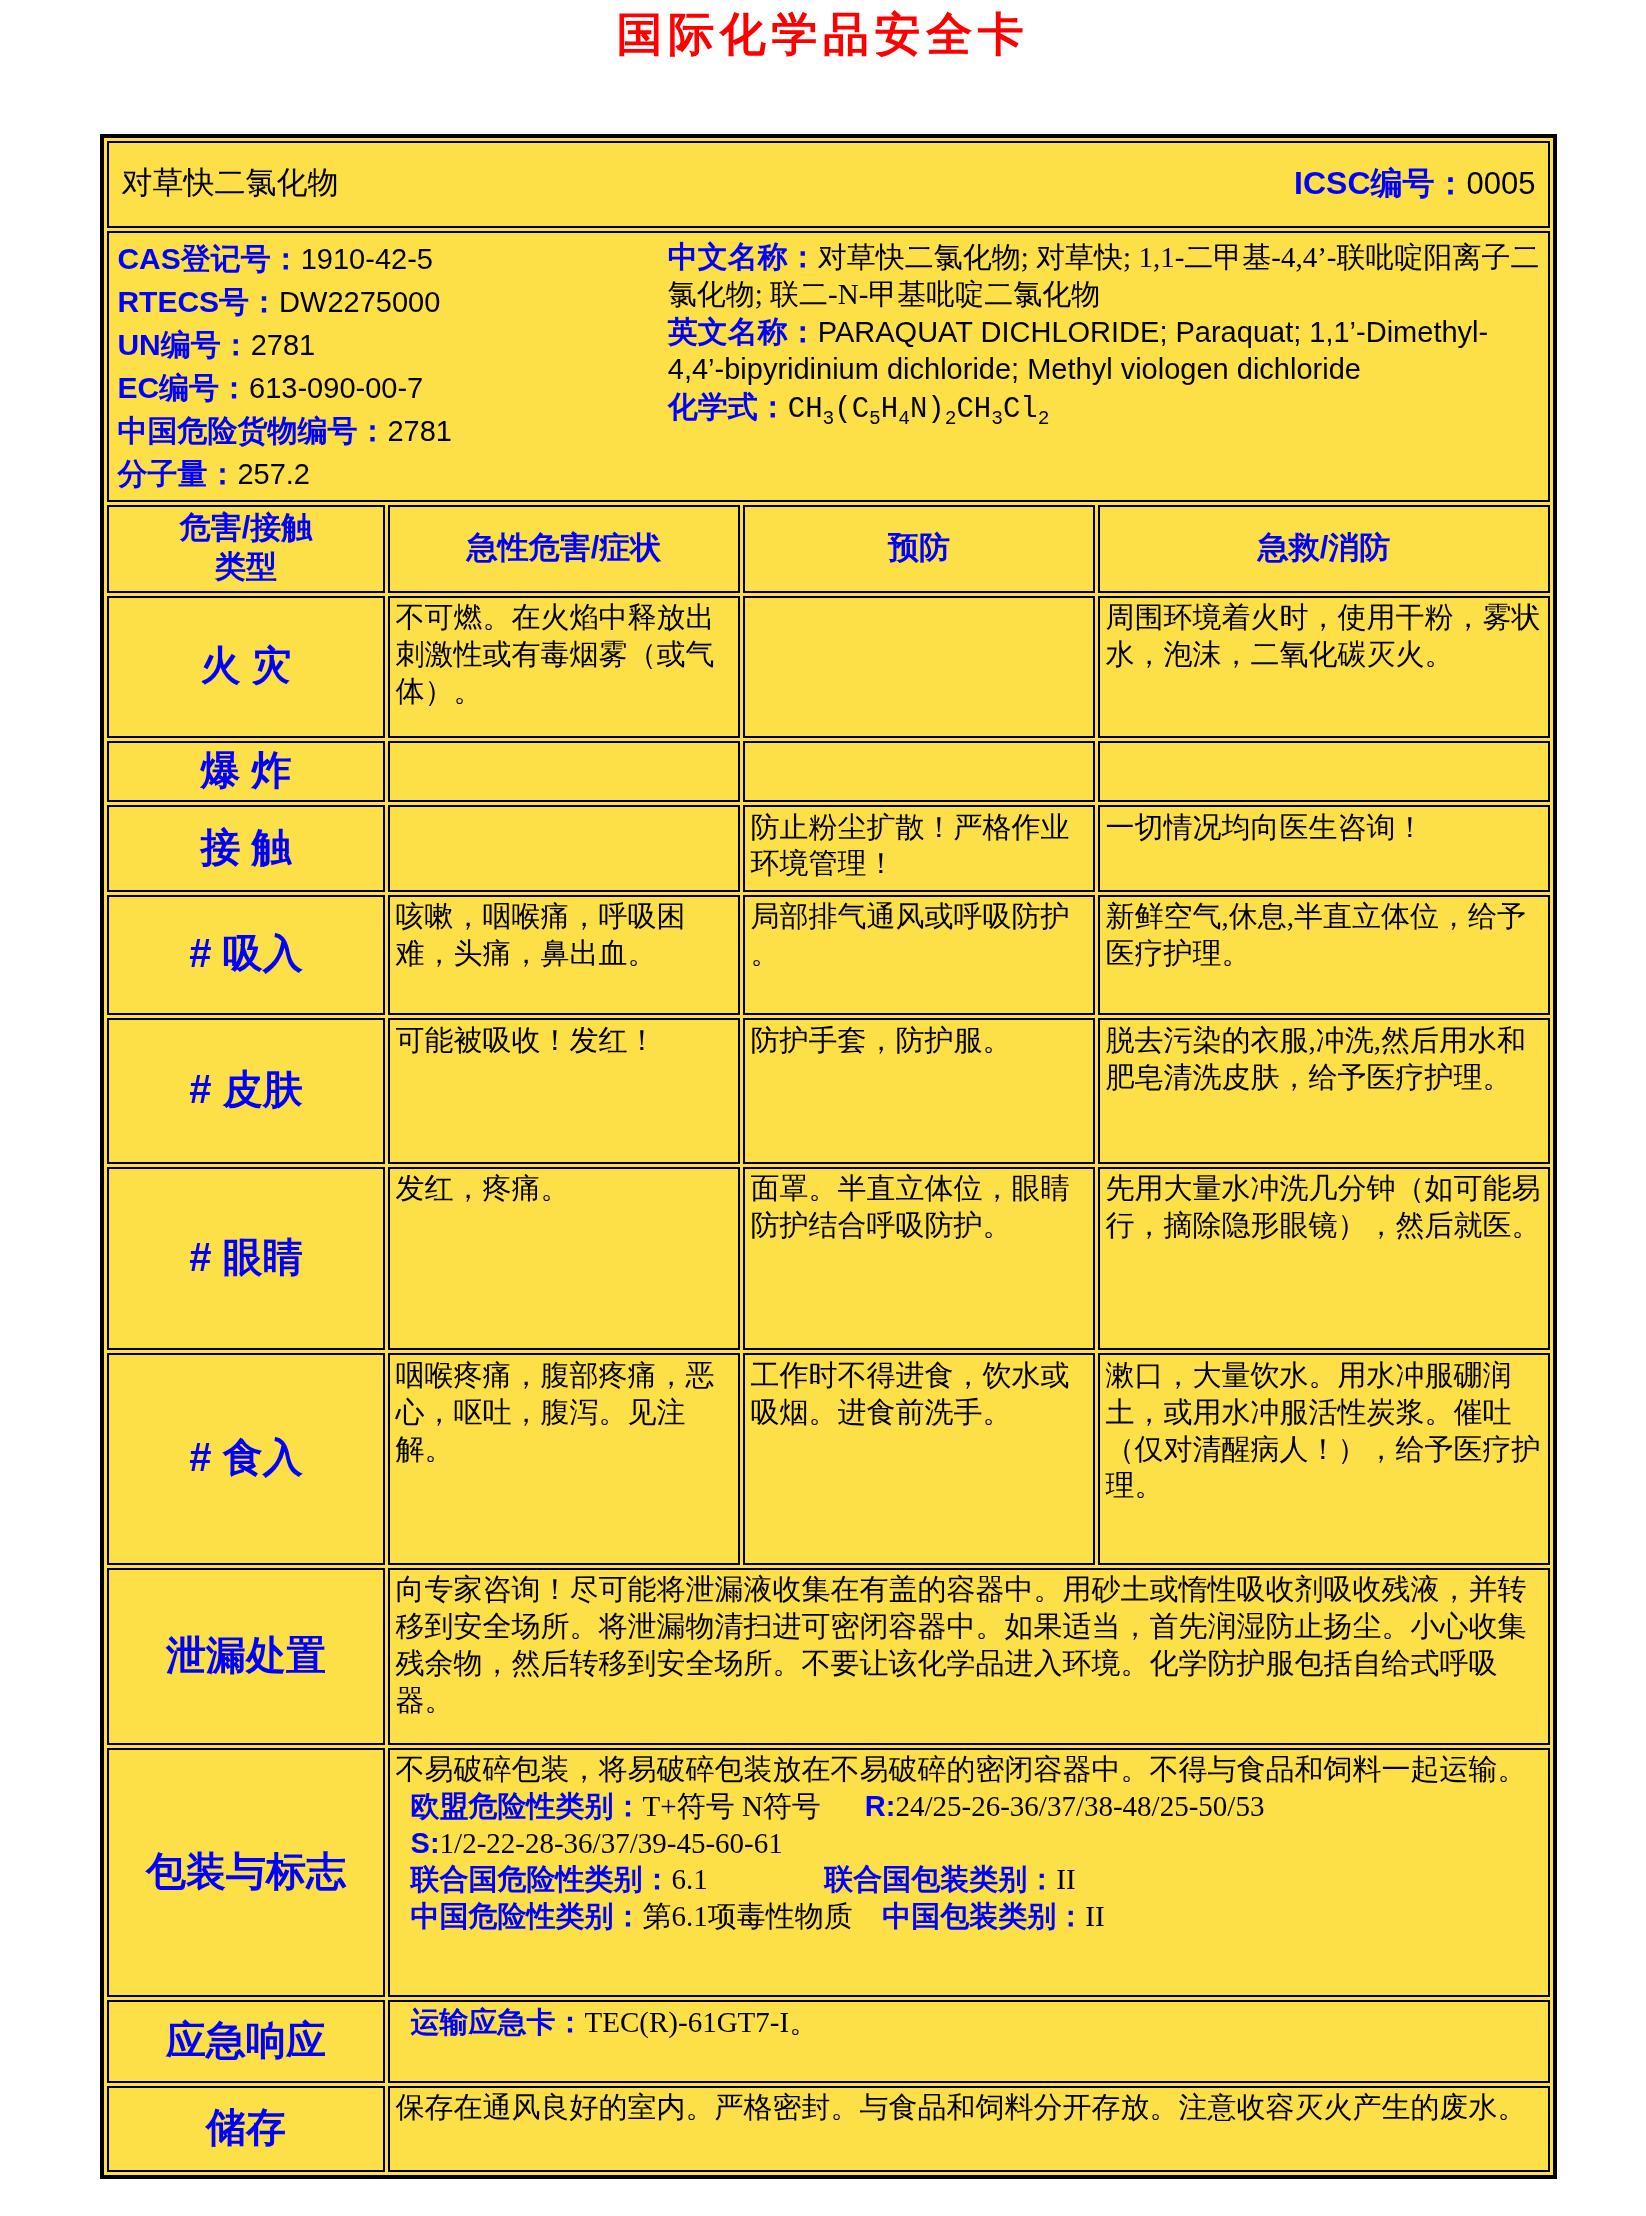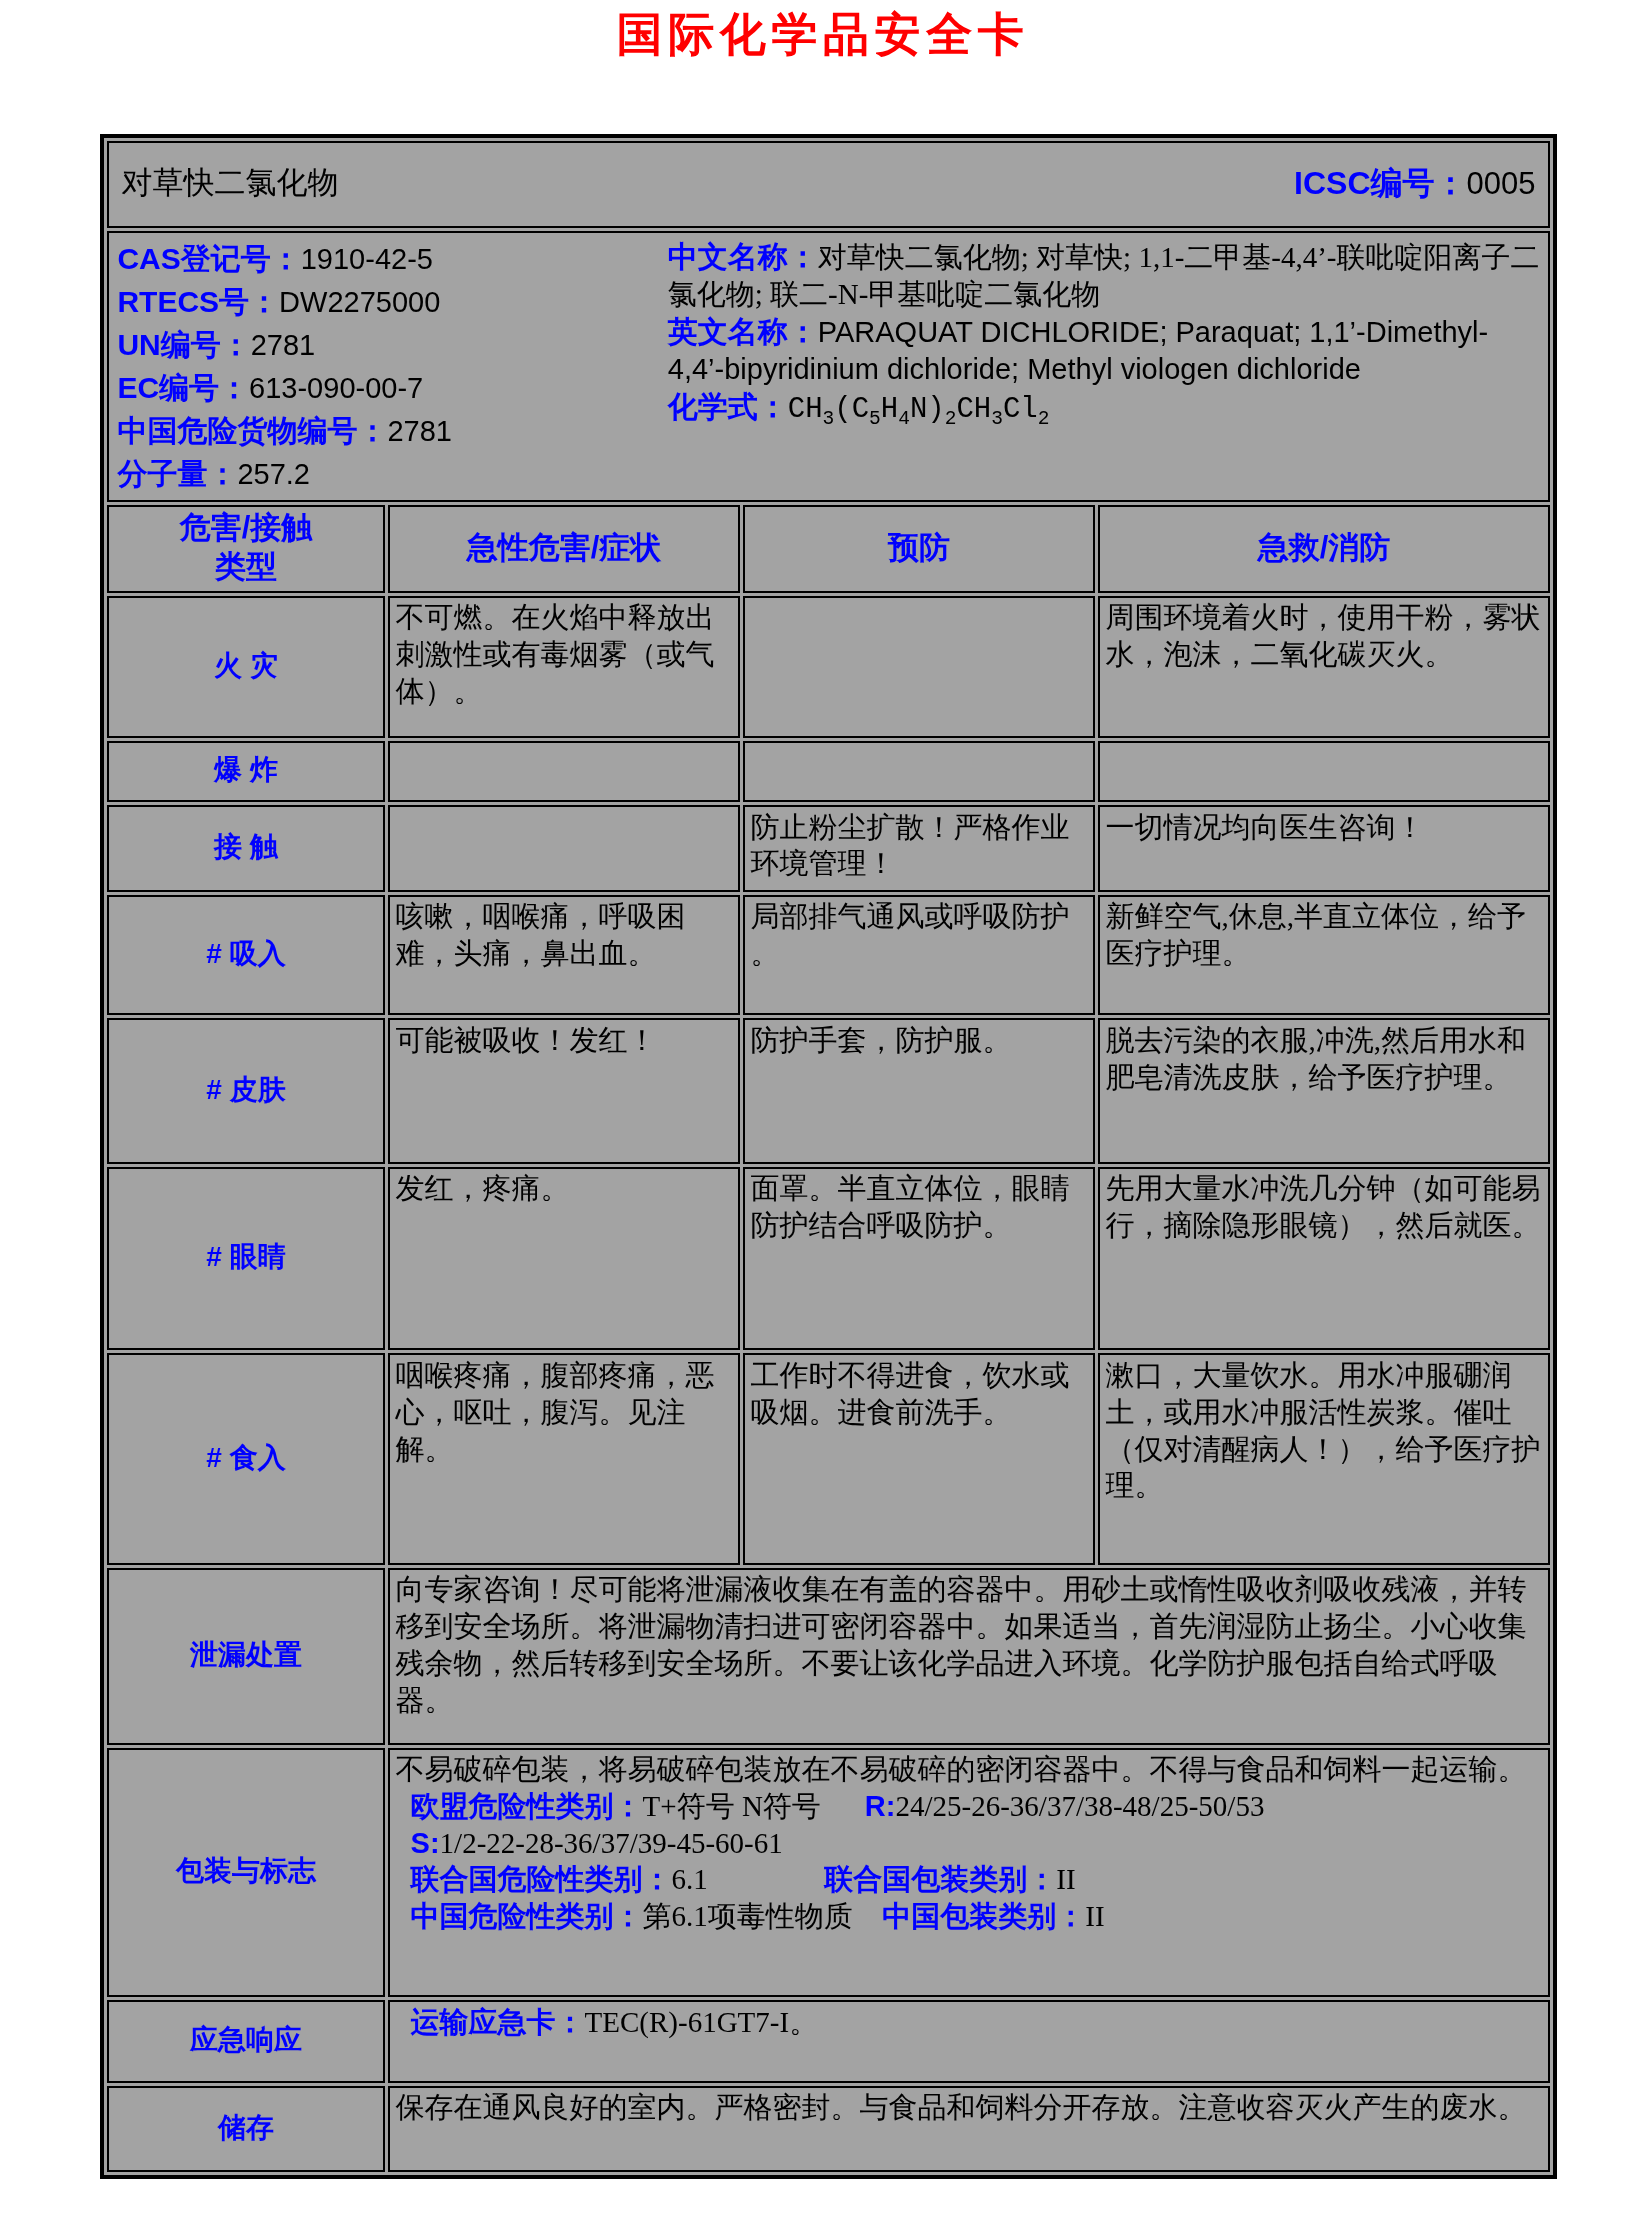--- a/index.html
+++ b/index.html
@@ -3,26 +3,26 @@
 <meta charset="utf-8">
 <style>
   html,body{margin:0;padding:0;background:#ffffff;}
   .page{position:relative;width:1646px;height:2216px;background:#ffffff;overflow:hidden;
         font-family:"Liberation Serif","DejaVu Serif",serif;color:#000;}
   .main-title{position:absolute;top:4px;left:0;width:100%;text-align:center;
         font-family:"Liberation Sans","DejaVu Sans",sans-serif;font-weight:bold;
         font-size:46px;color:#ff0000;letter-spacing:5.6px;}
   table.doc{position:absolute;left:100px;top:134px;width:1447px;
         border:4.9px solid #000;border-collapse:separate;border-spacing:3.5px;
-        table-layout:fixed;background:#a3a3a3;}
+        table-layout:fixed;background:#fde047;}
   td{border:2.1px solid #000;vertical-align:top;padding:1.4px 5.6px 4.2px 5.6px;
      font-size:29px;line-height:1.27;word-break:break-word;}
   
   td.rowlabel{vertical-align:middle;text-align:center;color:#0000ff;
-     font-family:"Liberation Sans","DejaVu Sans",sans-serif;font-weight:bold;font-size:28px;}
+     font-family:"Liberation Sans","DejaVu Sans",sans-serif;font-weight:bold;font-size:40px;}
   
   td.colhead{vertical-align:middle;text-align:center;color:#0000ff;
      font-family:"Liberation Sans","DejaVu Sans",sans-serif;font-weight:bold;font-size:31px;
      white-space:pre-line;}
   .lbl{color:#0000ff;font-family:"Liberation Sans","DejaVu Sans",sans-serif;font-weight:bold;}
   .val{font-family:Liberation Sans, sans-serif;}
   .titlerow-td{vertical-align:middle;}
   .titlebar{display:flex;justify-content:space-between;align-items:center;padding:4.2px 7px;}
   .chem-name{font-size:31px;}
   .icsc .lbl{font-size:32px;}

